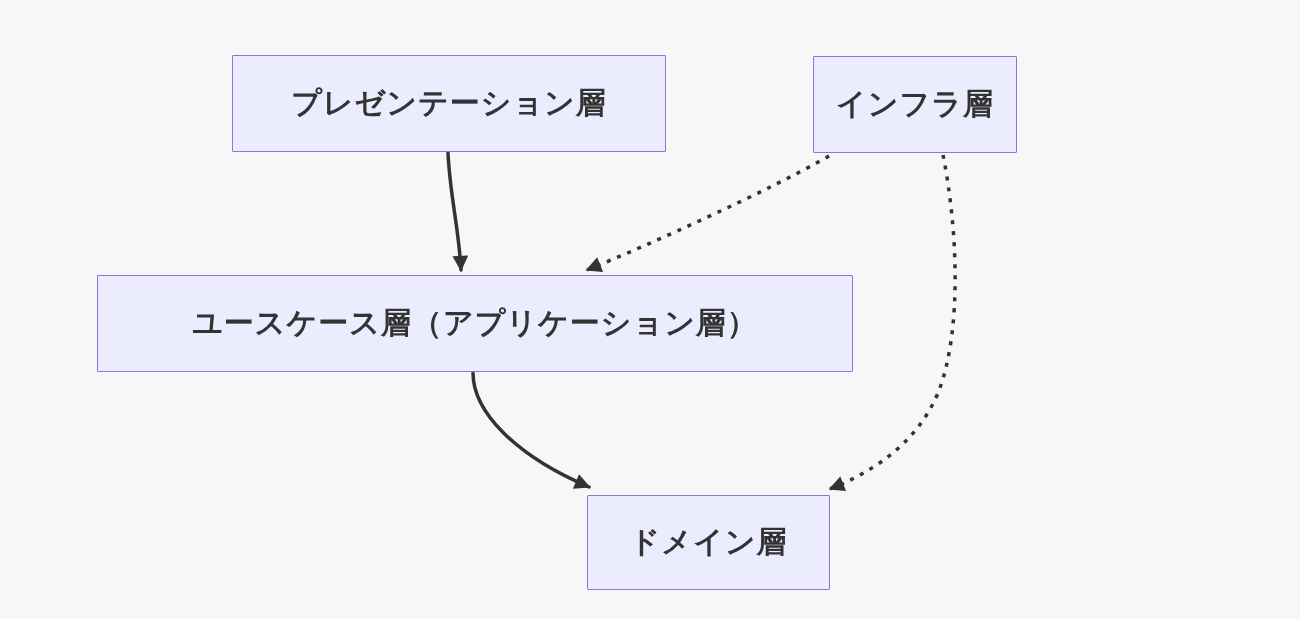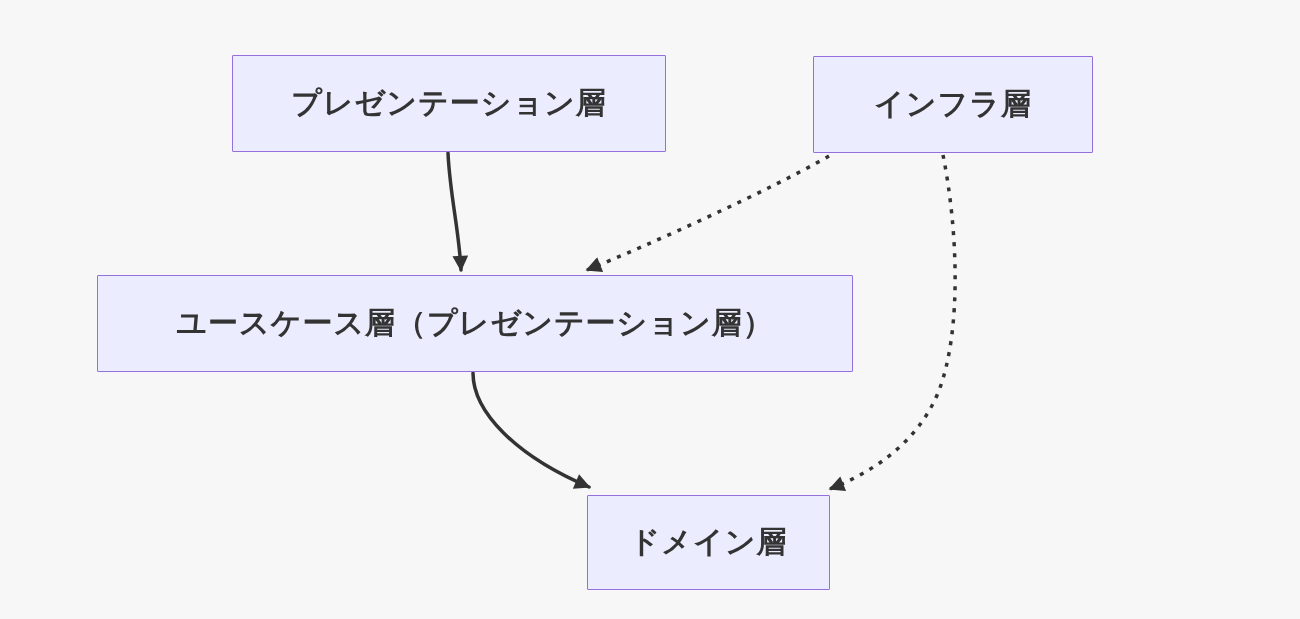--- a/index.html
+++ b/index.html
@@ -44,21 +44,21 @@
     align-items: center;
     justify-content: center;
     color: var(--text);
     font-size: 30px;
     font-weight: 600;
     letter-spacing: 1px;
     text-align: center;
     white-space: nowrap;
   }
   .node-presentation { left: 232px; top: 55px;  width: 434px; height: 97px; }
-  .node-infra        { left: 813px; top: 56px;  width: 280px; height: 97px; }
+  .node-infra        { left: 813px; top: 56px;  width: 204px; height: 97px; }
   .node-usecase      { left: 97px;  top: 275px; width: 756px; height: 97px; }
   .node-domain       { left: 587px; top: 495px; width: 243px; height: 95px; }
 </style>
 </head>
 <body>
 
 <div class="canvas">
 
   <svg class="edges" viewBox="0 0 1300 619" xmlns="http://www.w3.org/2000/svg">
     <defs>
@@ -78,20 +78,20 @@
 
   <div class="node node-presentation">
     <span>プレゼンテーション層</span>
   </div>
 
   <div class="node node-infra">
     <span>インフラ層</span>
   </div>
 
   <div class="node node-usecase">
-    <span>ユースケース層（プレゼンテーション層）</span>
+    <span>ユースケース層（アプリケーション層）</span>
   </div>
 
   <div class="node node-domain">
     <span>ドメイン層</span>
   </div>
 
 </div>
 
 </body></html>

